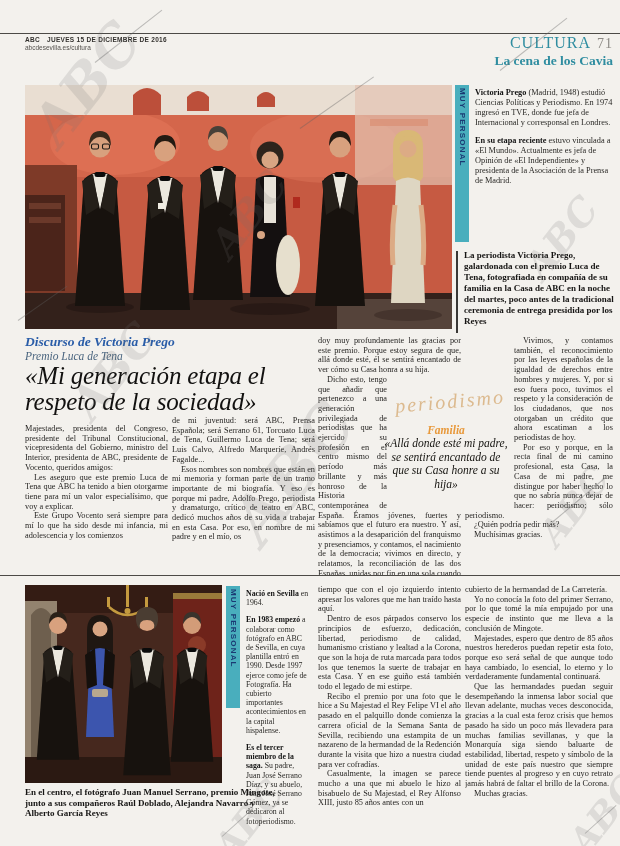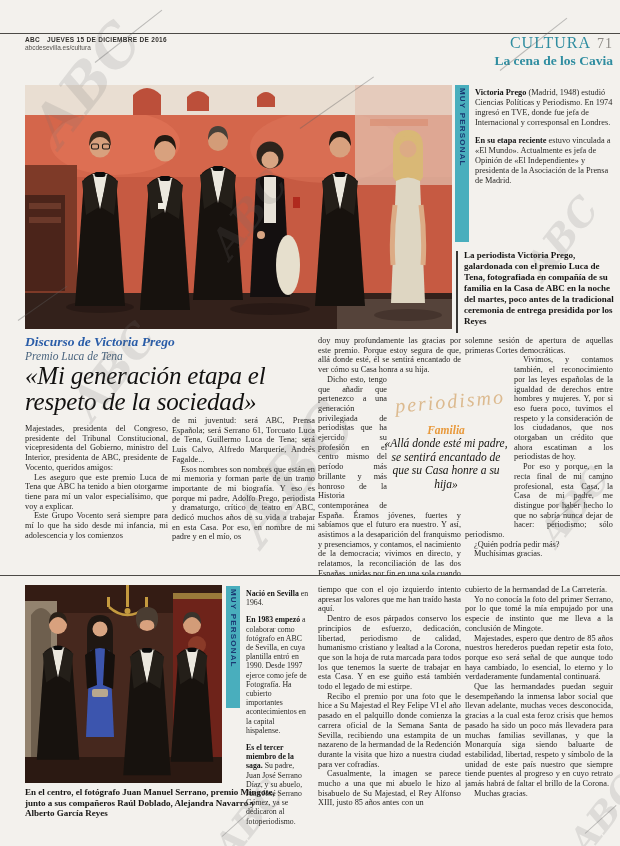--- a/index.html
+++ b/index.html
@@ -193,21 +193,20 @@
   </div>
   <div class="col c2">
     <p class="noind">de mi juventud: será ABC, Prensa Española; será Serrano 61, Torcuato Luca de Tena, Guillermo Luca de Tena; será Luis Calvo, Alfredo Marqueríe, Andrés Fagalde...</p>
     <p>Esos nombres son nombres que están en mi memoria y forman parte de un tramo importante de mi biografía. Y eso es porque mi padre, Adolfo Prego, periodista y dramaturgo, crítico de teatro en ABC, dedicó muchos años de su vida a trabajar en esta Casa. Por eso, en nombre de mi padre y en el mío, os</p>
   </div>
   <div class="col c3">
     <p class="noind">doy muy profundamente las gracias por este premio. Porque estoy segura de que, allá donde esté, él se sentirá encantado de ver cómo su Casa honra a su hija.</p>
     <p><span class="spc-r"></span><span>Dicho esto, tengo que añadir que pertenezco a una generación privilegiada de periodistas que ha ejercido su profesión en el centro mismo del período más brillante y más honroso de la Historia contemporánea de España. Éramos jóvenes, fuertes y sabíamos que el futuro era nuestro. Y así, asistimos a la desaparición del franquismo y presenciamos, y contamos, el nacimiento de la democracia; vivimos en directo, y relatamos, la reconciliación de las dos Españas, unidas por fin en una sola cuando asistimos en julio de 1977 a la</span></p>
   </div>
   <div class="col c4">
-    <p class="noind">solemne sesión de apertura de aquellas primeras Cortes democráticas.</p>
     <p><span class="spc-l"></span><span>Vivimos, y contamos también, el reconocimiento por las leyes españolas de la igualdad de derechos entre hombres y mujeres. Y, por si eso fuera poco, tuvimos el respeto y la consideración de los ciudadanos, que nos otorgaban un crédito que ahora escatiman a los periodistas de hoy.</span></p>
     <p>Por eso y porque, en la recta final de mi camino profesional, esta Casa, la Casa de mi padre, me distingue por haber hecho lo que no sabría nunca dejar de hacer: periodismo; sólo periodismo.</p>
     <p>¿Quién podría pedir más?</p>
     <p>Muchísimas gracias.</p>
   </div>
 
   <div class="pq-script">periodismo</div>
   <div class="pq-label">Familia</div>
   <div class="pq-quote">«Allá donde esté mi padre, se sentirá encantado de que su Casa honre a su hija»</div>
 

